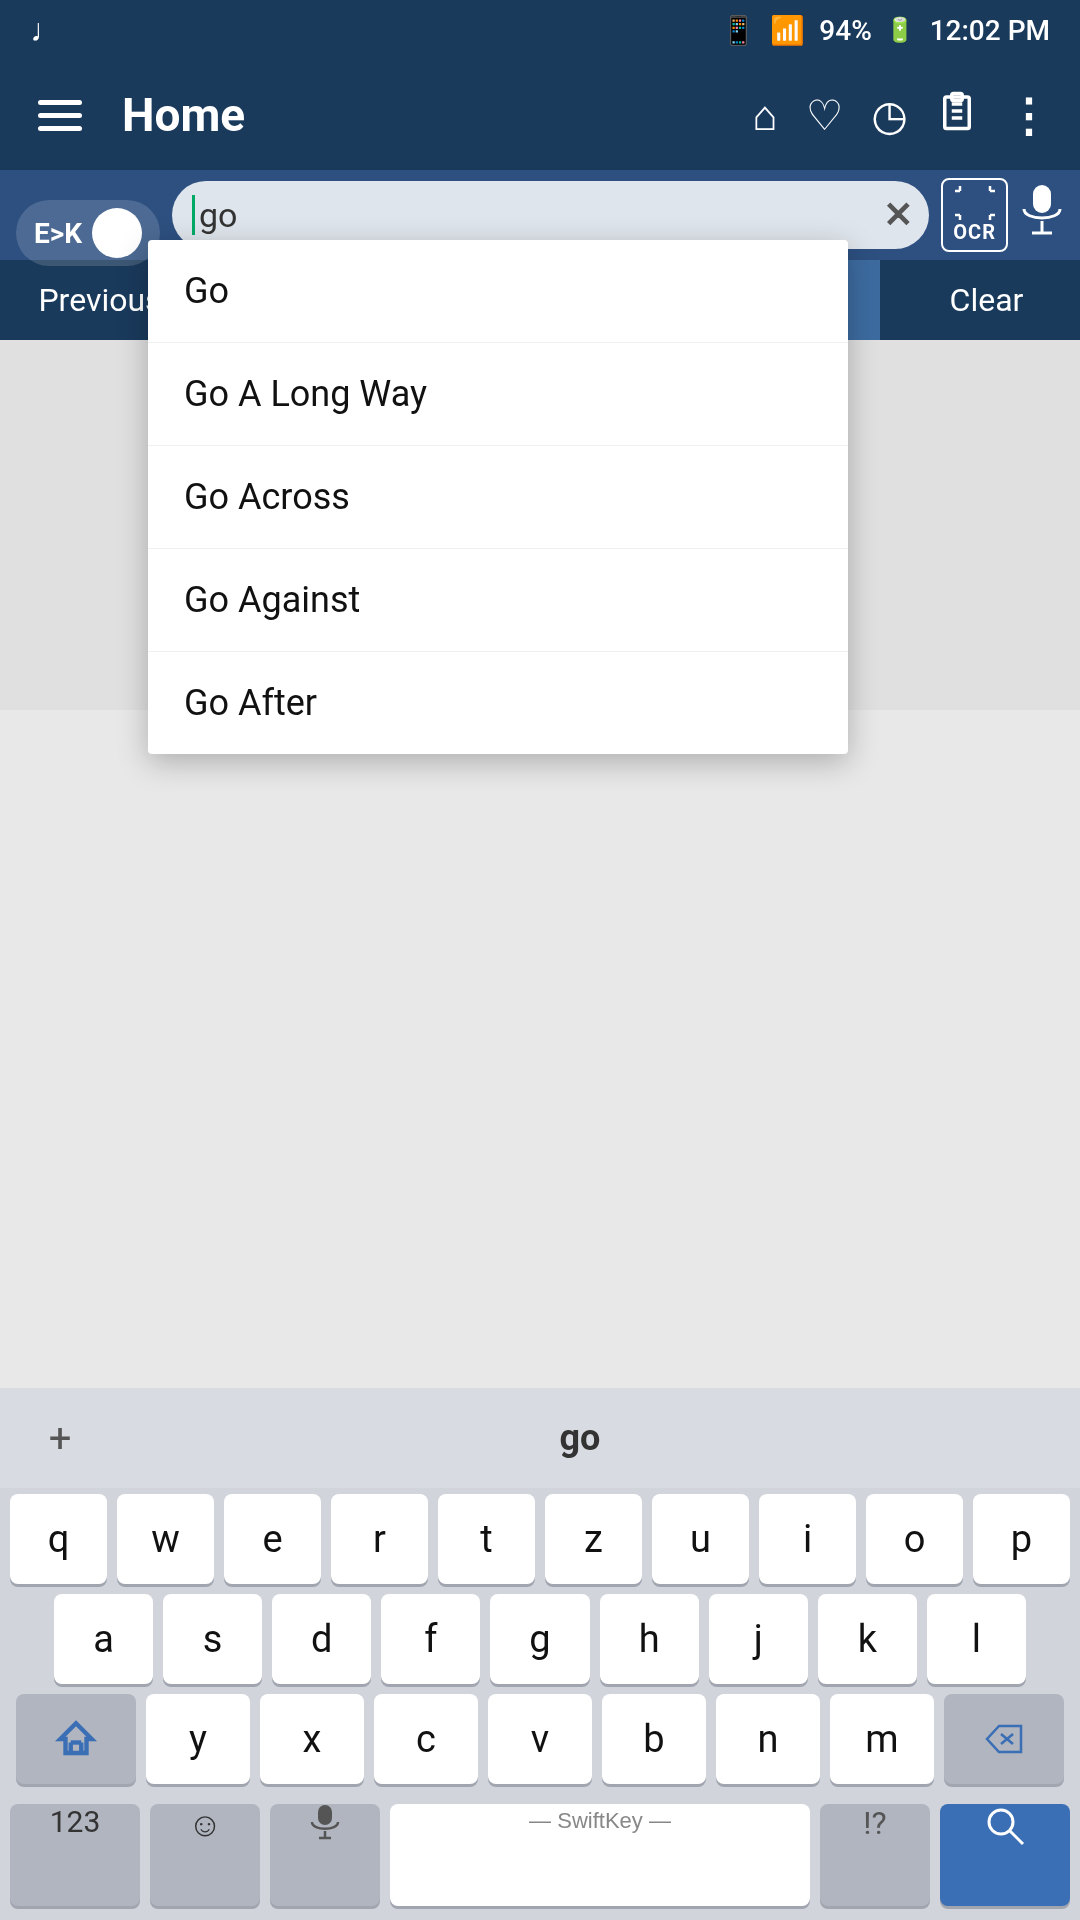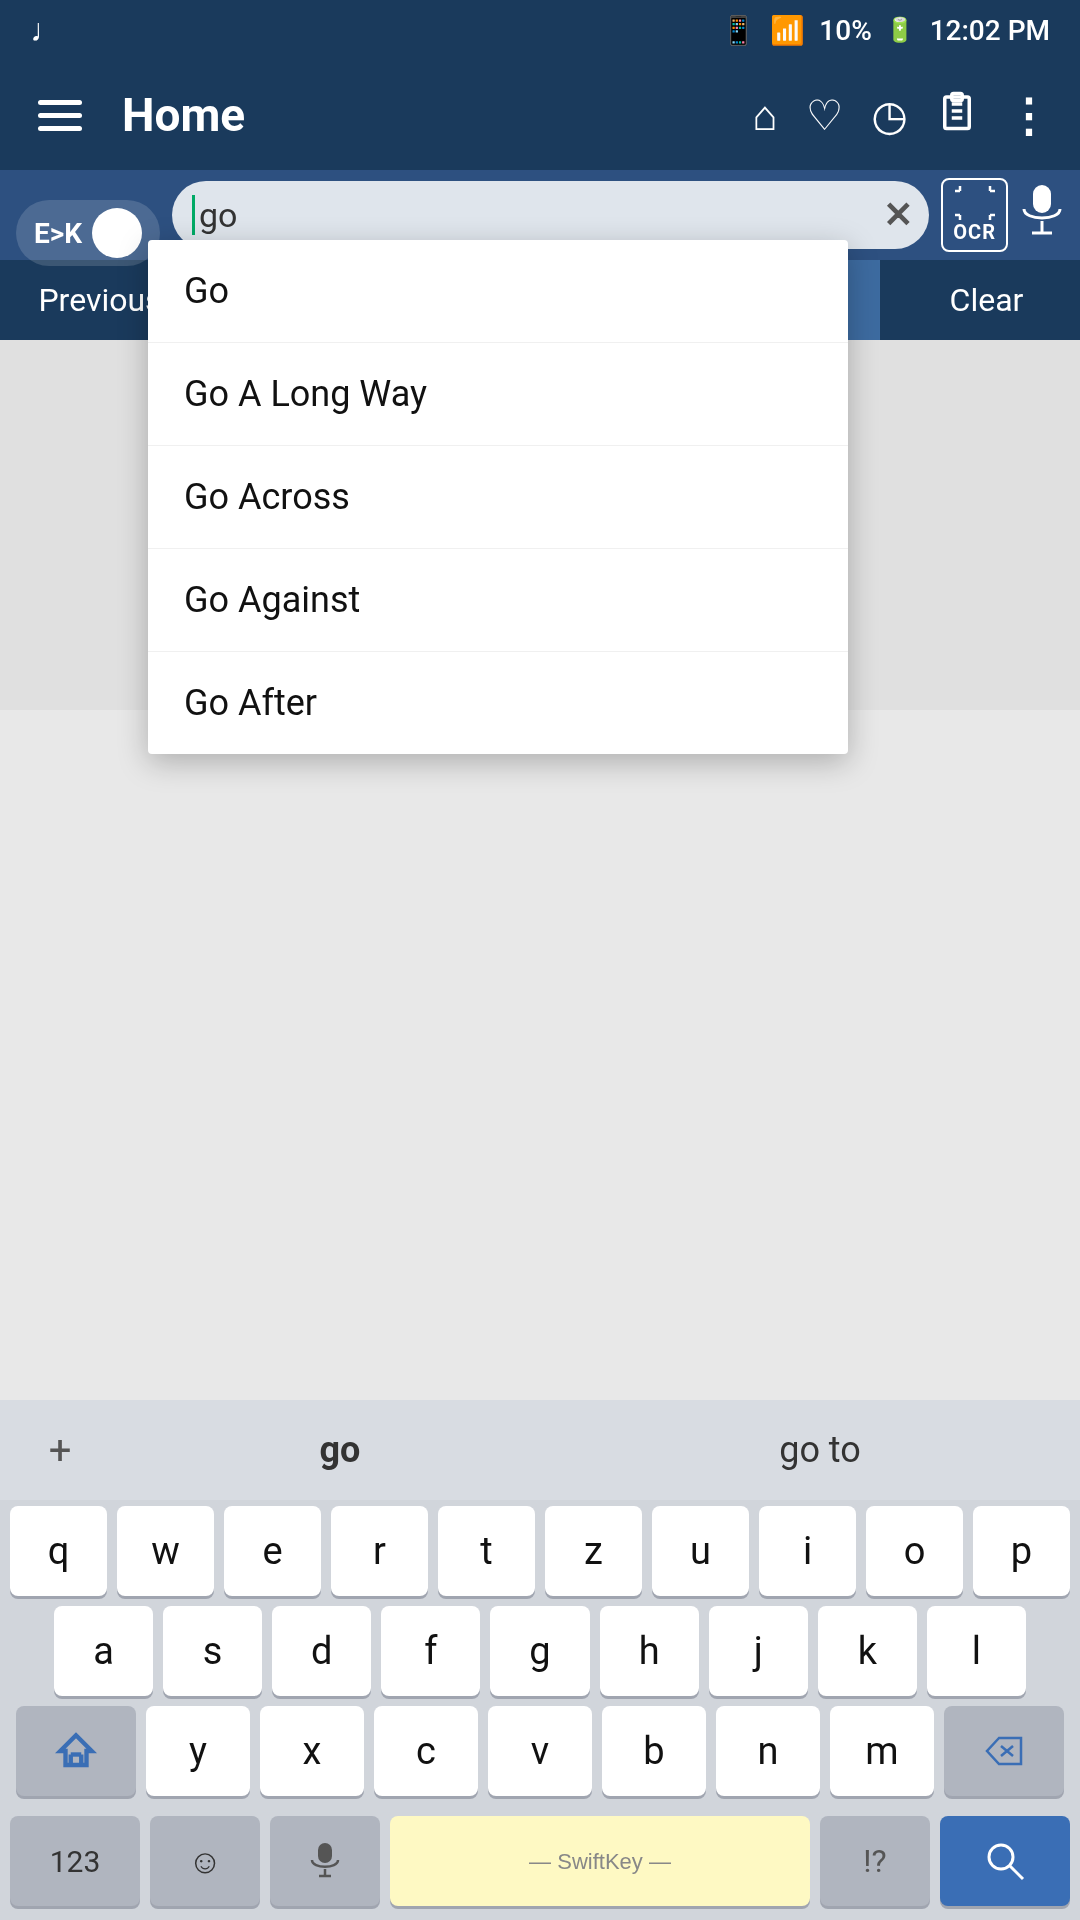--- a/index.html
+++ b/index.html
@@ -323,41 +323,41 @@
     .kb-bottom-row {
       display: flex;
       justify-content: center;
       align-items: center;
       gap: 10px;
       padding: 0 10px 14px;
     }
     .kb-bottom-key {
       background: #b0b5bf;
       border-radius: 8px;
-      height: 90px;
-      display: flex;
-      align-items: center;
+      height: 102px;
+      display: flex;
+      align-items: flex-start;
       justify-content: center;
       font-size: 30px;
       color: #333;
       cursor: pointer;
       box-shadow: 0 3px 0 #a0a5b0;
     }
     .kb-bottom-key.num-key {
       width: 130px;
     }
     .kb-bottom-key.emoji-key {
       width: 110px;
     }
     .kb-bottom-key.mic-key {
       width: 110px;
     }
     .kb-bottom-key.space-key {
       flex: 1;
-      background: #fef9c3;
+      background: #ffffff;
       font-size: 26px;
       color: #888;
     }
     .kb-bottom-key.punct-key {
       width: 110px;
     }
     .kb-bottom-key.search-key {
       width: 130px;
       background: #3a6eb5;
       color: white;
@@ -367,21 +367,21 @@
 <body>
 
 <div class="status-bar">
   <span class="music-note">♩</span>
   <div class="status-icons">
 
     <span style="font-size:28px;">📱</span>
 
     <span style="font-size:28px;">📶</span>
 
-    <span class="status-text">10%</span>
+    <span class="status-text">94%</span>
     <span style="font-size:24px;">🔋</span>
 
     <span class="status-text">12:02 PM</span>
   </div>
 </div>
 
 <div class="top-nav">
   <div class="hamburger">
     <span></span>
     <span></span>
@@ -462,23 +462,20 @@
 
 <div class="keyboard-area">
 
   <div class="suggestions-row">
     <div class="suggestion-plus">
       <span>+</span>
     </div>
     <div class="suggestion-item bold">
       <span>go</span>
     </div>
-    <div class="suggestion-item">
-      <span>go to</span>
-    </div>
   </div>
 
   <div class="keyboard-rows">
 
     <div class="kb-row">
       <div class="kb-key">
           <span>q</span>
         </div>
       <div class="kb-key">
           <span>w</span>

